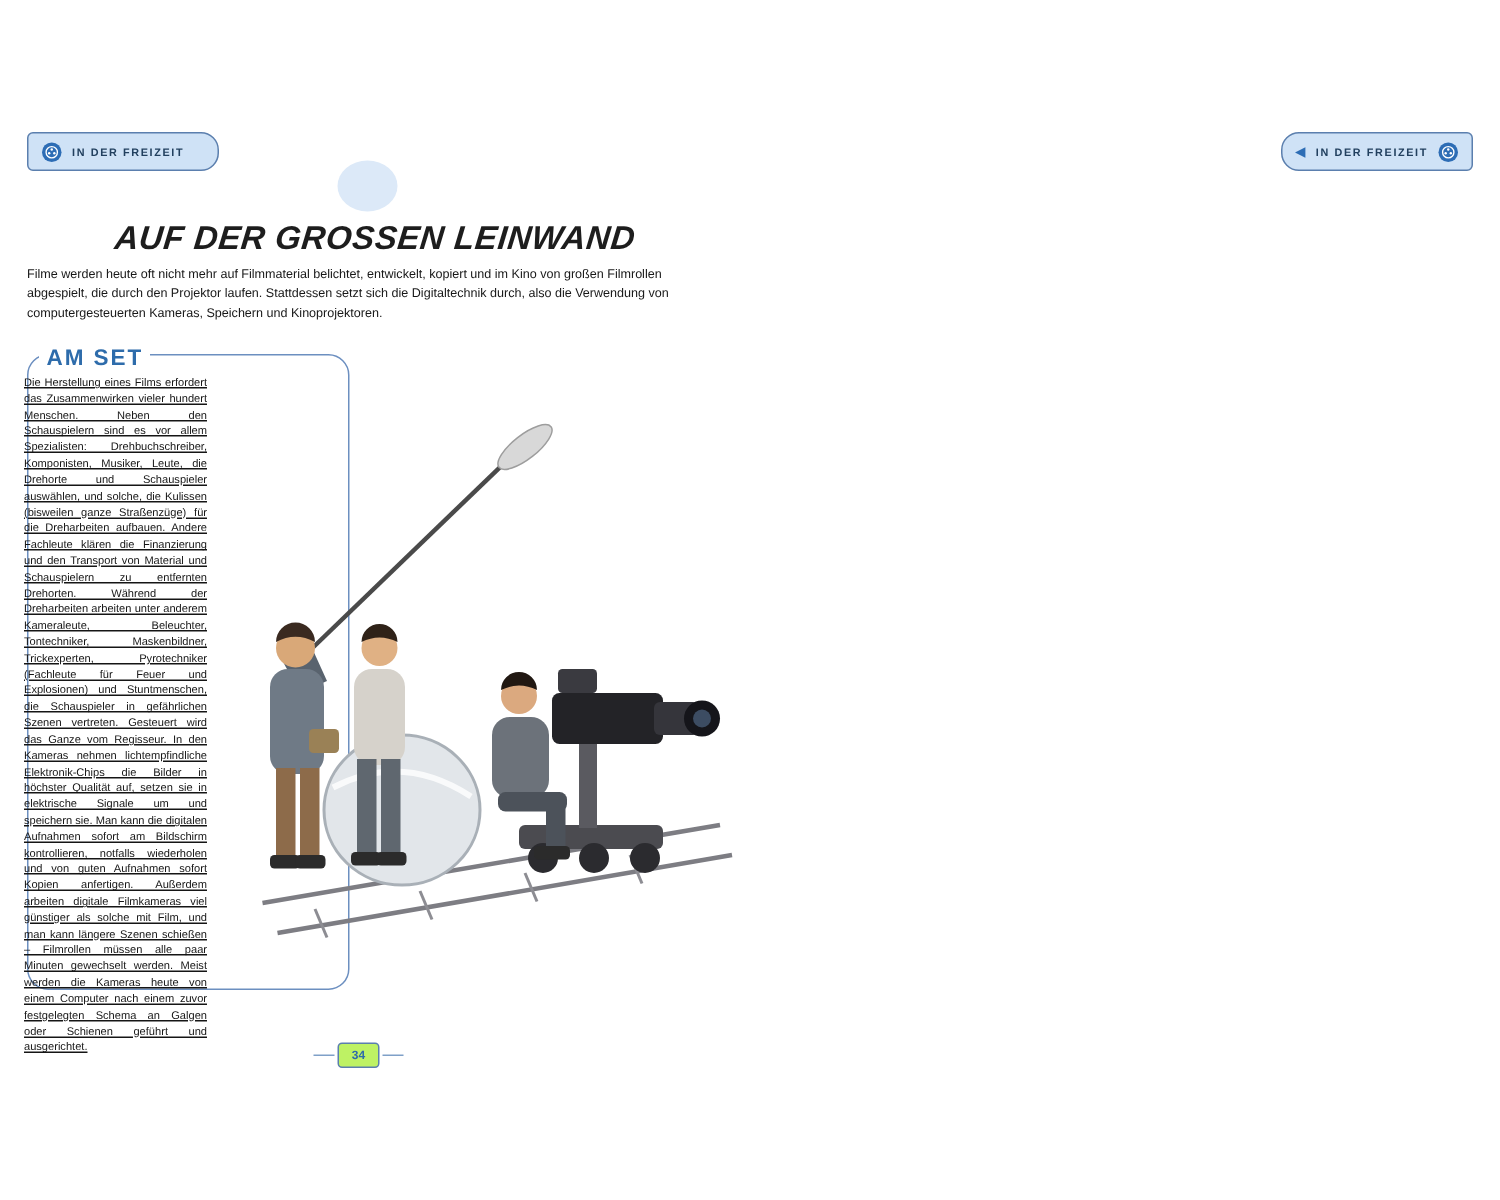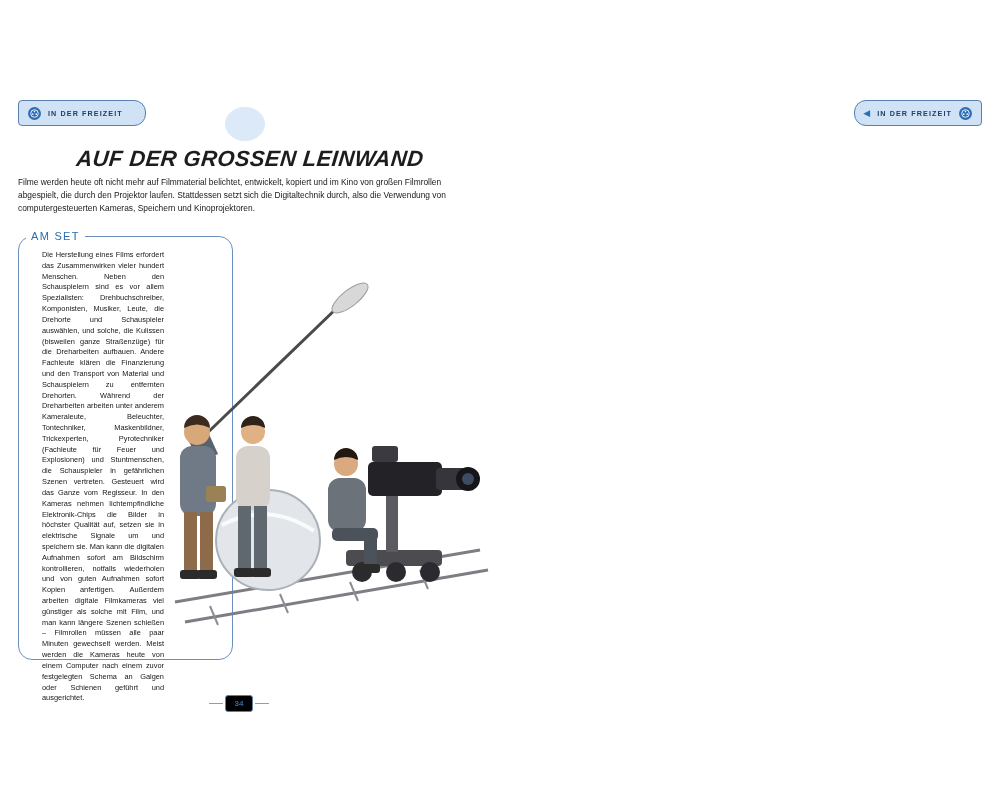--- a/index.html
+++ b/index.html
@@ -32,21 +32,20 @@
     position: absolute;
     top: 88px;
     height: 26px;
     background: #cfe2f6;
     border: 1px solid #5b7fae;
     display: flex;
     align-items: center;
     gap: 7px;
     padding: 0 9px;
     box-sizing: border-box;
-    margin-top: 12px;
   }
   .ribbon-left {
     left: 18px;
     width: 128px;
     border-radius: 4px 12px 12px 4px;
     justify-content: flex-start;
   }
   .ribbon-right {
     right: 18px;
     width: 128px;
@@ -117,65 +116,66 @@
 
   
   .panel {
     position: absolute;
     border: 1px solid #6c8fc0;
     border-radius: 14px;
     box-sizing: border-box;
   }
   .panel-title {
     position: absolute;
-    font-size: 11px;
-    font-weight: normal;
+    font-size: 15px;
+    font-weight: bold;
     letter-spacing: 1.3px;
     color: #2e6cab;
     background: #ffffff;
     padding: 0 5px;
     white-space: nowrap;
   }
 
   #panel-am-set {
     left: 18px;
     top: 236px;
     width: 215px;
     height: 424px;
   }
   #title-am-set { left: 26px; top: 230px; }
   .col-text {
     position: absolute;
-    left: 42px;
+    left: 16px;
     top: 250px;
     width: 122px;
     font-size: 7.4px;
     line-height: 1.46;
     text-align: justify;
     color: #151515;
+    text-decoration: underline;
   }
 
   
   .set-illu {
     position: absolute;
     left: 150px;
     top: 250px;
     width: 340px;
     height: 410px;
   }
 
   
   .pagenum {
     position: absolute;
     bottom: 88px;
     width: 26px;
     height: 15px;
     border: 1px solid #5b7fae;
     border-radius: 3px;
-    background: #000000;
+    background: #bef264;
     font-size: 8px;
     color: #2e6cab;
     display: flex;
     align-items: center;
     justify-content: center;
     font-weight: bold;
   }
   .pagenum-left { left: 225px; }
   .pagenum::before,
   .pagenum::after {

